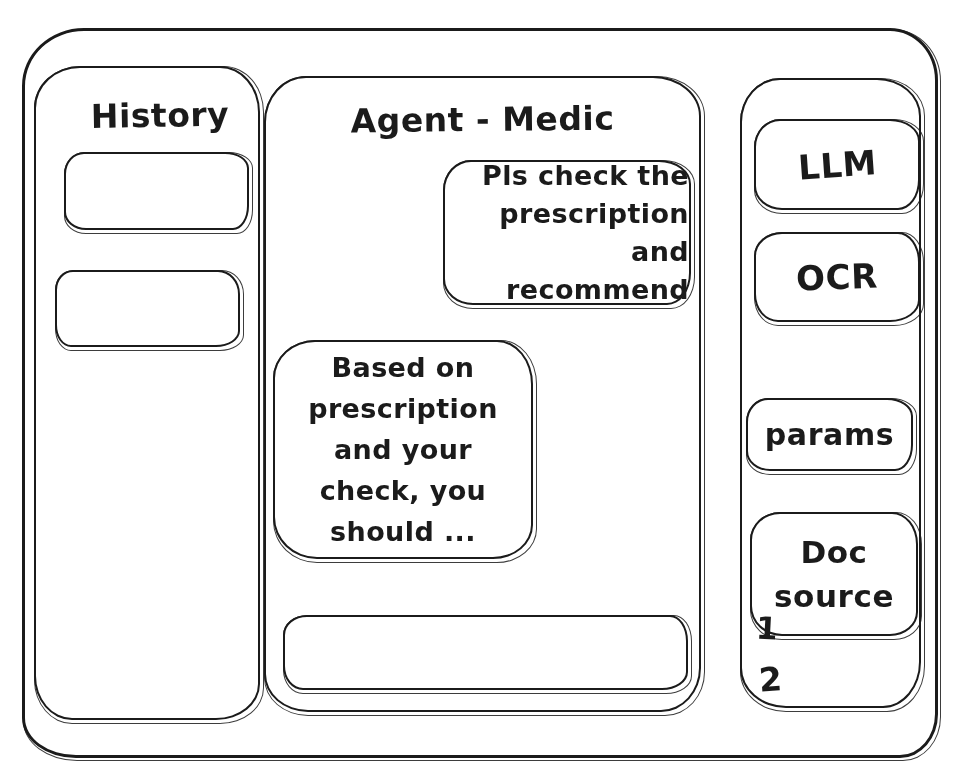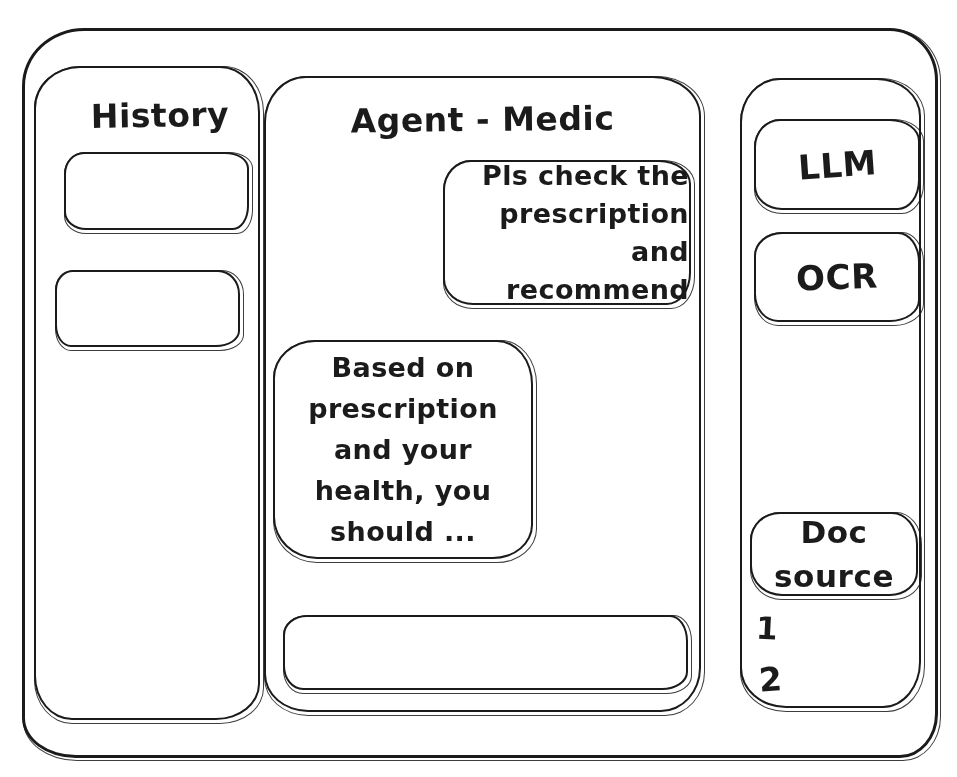--- a/index.html
+++ b/index.html
@@ -132,21 +132,21 @@
     border-radius:28px 22px 30px 24px / 24px 30px 22px 28px;
     font-size:34px;
   }
   .tool-ocr .tool-text{ transform:rotate(-2deg); }
   .tool-params{
     left:4px; top:318px; width:167px; height:73px;
     border-radius:22px 26px 18px 24px / 24px 18px 26px 20px;
     font-size:30px;
   }
   .tool-doc{
-    left:8px; top:432px; width:168px; height:84px;
+    left:8px; top:432px; width:168px; height:124px;
     border-radius:30px 26px 28px 32px / 28px 32px 24px 30px;
     font-size:31px; line-height:44px;
     padding:0 18px;
   }
   .doc-item-1{
     left:14px; top:530px;
     font-size:31px;
     transform:rotate(3deg);
   }
   .doc-item-2{
@@ -171,37 +171,40 @@
   <div class="sketch panel-center">
     <div class="label chat-title">Agent - Medic</div>
 
     <div class="sketch bubble bubble-user">Pls check the
 prescription
 and recommend</div>
 
     <div class="sketch bubble bubble-assistant">Based on
 prescription
 and your
-health, you
+check, you
 should ...</div>
 
     <div class="sketch input-wrap">
       <input class="bare-input" type="text" value="" style="">
     </div>
   </div>
 
   <div class="sketch panel-right">
     <div class="sketch tool-box tool-llm">
         <span class="tool-text">LLM</span>
       </div>
 
     <div class="sketch tool-box tool-ocr">
         <span class="tool-text">OCR</span>
       </div>
 
+    <div class="sketch tool-box tool-params">
+        <span class="tool-text">params</span>
+      </div>
 
     <div class="sketch tool-box tool-doc">
         <span class="tool-text">Doc source</span>
       </div>
 
     <div class="label doc-item-1">1</div>
 
     <div class="label doc-item-2">2</div>
   </div>
 

